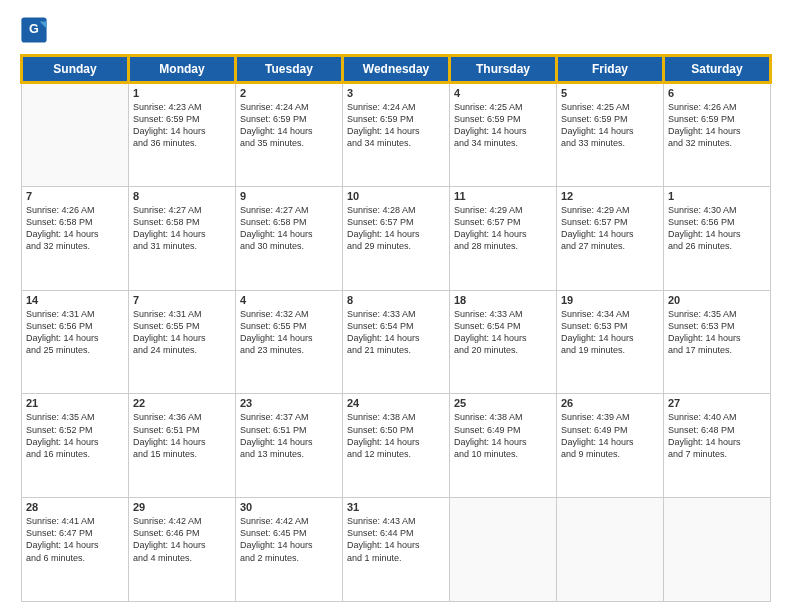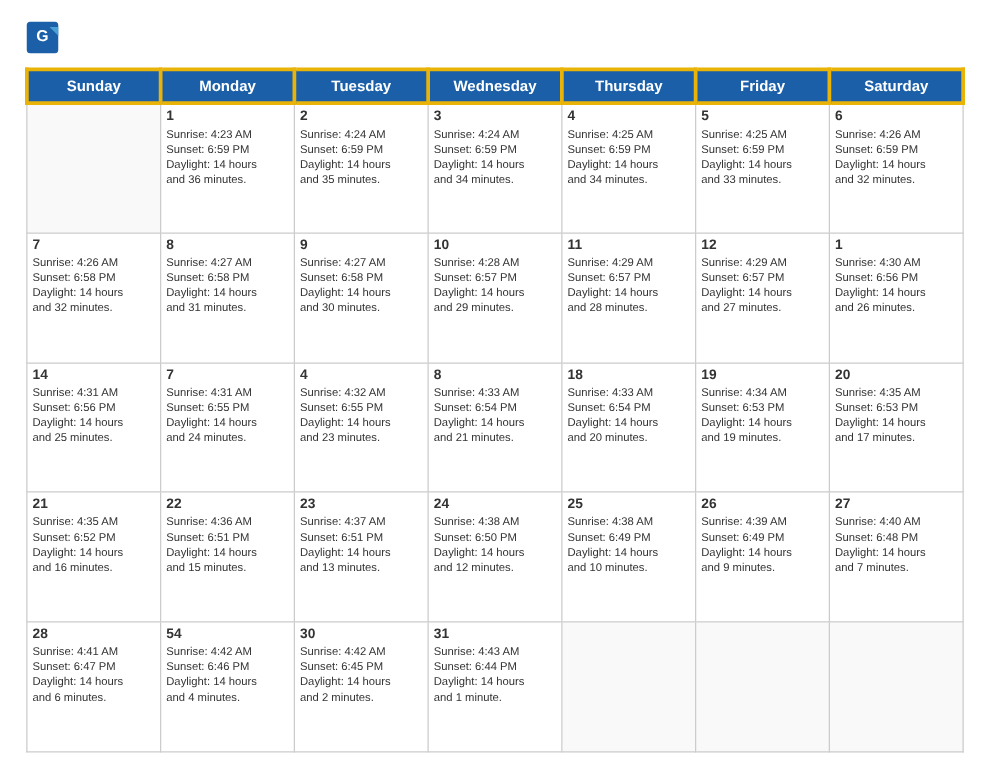--- a/index.html
+++ b/index.html
@@ -242,21 +242,21 @@
             <span class="day-num">27</span>
             <div class="cell-content">Sunrise: 4:40 AM<br>Sunset: 6:48 PM<br>Daylight: 14 hours <br>and 7 minutes.</div>
           </td>
         </tr>
         <tr>
           <td>
             <span class="day-num">28</span>
             <div class="cell-content">Sunrise: 4:41 AM<br>Sunset: 6:47 PM<br>Daylight: 14 hours <br>and 6 minutes.</div>
           </td>
           <td>
-            <span class="day-num">54</span>
+            <span class="day-num">29</span>
             <div class="cell-content">Sunrise: 4:42 AM<br>Sunset: 6:46 PM<br>Daylight: 14 hours <br>and 4 minutes.</div>
           </td>
           <td>
             <span class="day-num">30</span>
             <div class="cell-content">Sunrise: 4:42 AM<br>Sunset: 6:45 PM<br>Daylight: 14 hours <br>and 2 minutes.</div>
           </td>
           <td>
             <span class="day-num">31</span>
             <div class="cell-content">Sunrise: 4:43 AM<br>Sunset: 6:44 PM<br>Daylight: 14 hours <br>and 1 minute.</div>
           </td>

